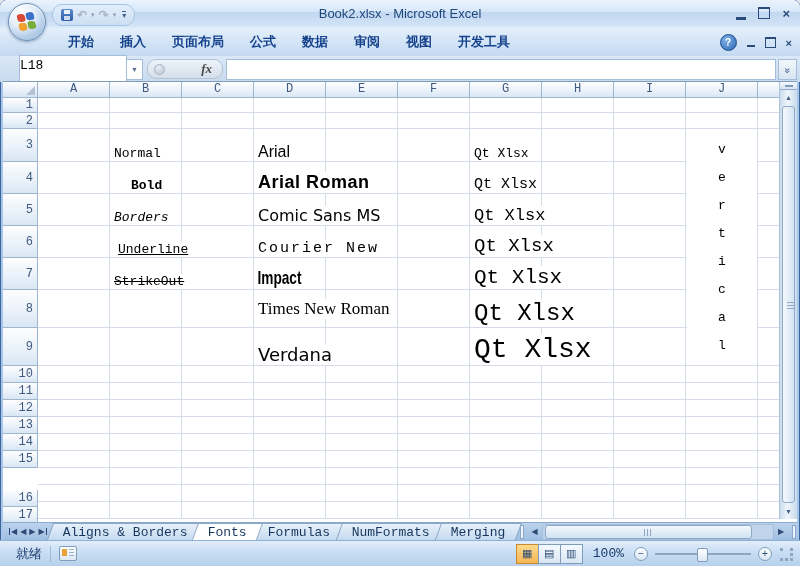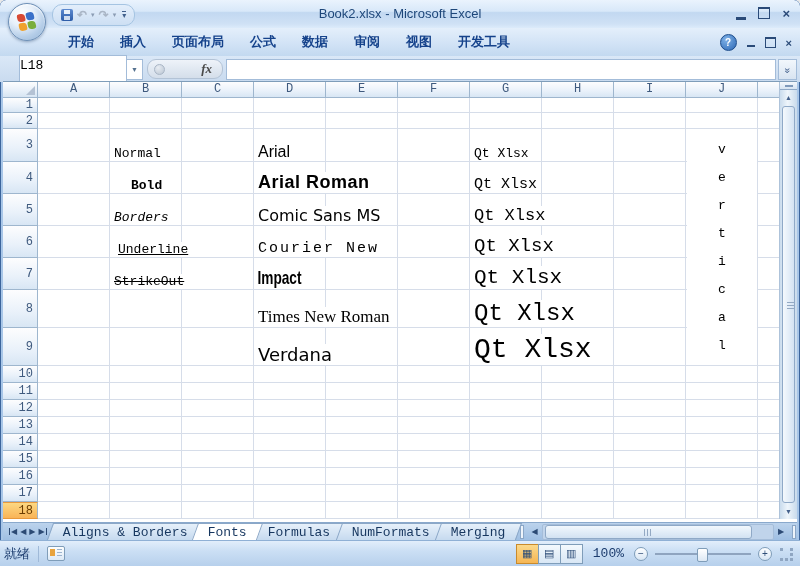--- a/index.html
+++ b/index.html
@@ -139,21 +139,21 @@
   .hscroll{flex:1;display:flex;align-items:center;margin:1px 2px;}
   .hbtn{width:14px;text-align:center;font-size:8px;color:#2c4a74;}
   .htrack{flex:1;height:14px;background:#c0d4eb;border:1px solid #a5bdd9;border-radius:2px;position:relative;}
   .hthumb{position:absolute;left:2px;top:0;width:205px;height:12px;border:1px solid #8fa9c7;border-radius:3px;
     background:linear-gradient(#f2f8fd,#d2e2f2);}
   .hthumb::after{content:"";position:absolute;top:3px;left:50%;width:9px;height:7px;margin-left:-4px;
     background:repeating-linear-gradient(90deg,#93a9c3 0 1px,transparent 1px 3px);}
   
   .statusbar{position:absolute;left:0;top:540px;width:800px;height:26px;display:flex;align-items:center;
     background:linear-gradient(#e2eefb,#cbdff4 40%,#b7d0ec);border-top:1px solid #8fb0d5;box-sizing:border-box;}
-  .ready{margin-left:4px;font-size:13px;color:#1c3c6e;}
+  .ready{margin-left:16px;font-size:13px;color:#1c3c6e;}
   .sdiv{width:1px;height:16px;background:#9fb9d8;margin:0 8px;}
   .macroic{width:16px;height:13px;border:1px solid #7f9db9;border-radius:2px;
     background:linear-gradient(#fdfefe,#dce9f6);position:relative;}
   .macroic::after{content:"";position:absolute;left:2px;top:2px;width:5px;height:7px;background:#e8a33d;}
   .macroic::before{content:"";position:absolute;right:2px;top:2px;width:5px;height:7px;
     background:repeating-linear-gradient(180deg,#9db4cf 0 1px,transparent 1px 3px);}
   .spacer{flex:1;}
   .viewbtns{display:flex;}
   .vb{width:21px;height:18px;border:1px solid #7f9db9;margin-left:-1px;display:flex;align-items:center;
     justify-content:center;font-size:11px;color:#2f4e78;background:linear-gradient(#f4f9fd,#d9e7f5);}
@@ -252,21 +252,21 @@
         <div class="rh" style="height: 32px;">6</div>
         <div class="rh" style="height: 32px;">7</div>
         <div class="rh" style="height: 38px;">8</div>
         <div class="rh" style="height: 38px;">9</div>
         <div class="rh" style="height: 17px;">10</div>
         <div class="rh" style="height: 17px;">11</div>
         <div class="rh" style="height: 17px;">12</div>
         <div class="rh" style="height: 17px;">13</div>
         <div class="rh" style="height: 17px;">14</div>
         <div class="rh" style="height: 17px;">15</div>
-        <div class="rh" style="height: 17px;">16</div>
+        <div class="rh" style="height: 17px; margin-top: 22px;">16</div>
         <div class="rh" style="height: 17px;">17</div>
         <div class="rh sel" style="height: 17px;">18</div>
       </div>
     <div class="cells" id="cells">
         <div class="grow" style="height: 15px;">
           <div class="gc"></div>
           <div class="gc"></div>
           <div class="gc"></div>
           <div class="gc"></div>
           <div class="gc"></div>
@@ -523,21 +523,21 @@
         </div>
         <div class="cellwrap" style="left: 218px; top: 96px; height: 32px;">
           <span class="f-comic-sans-ms">Comic Sans MS</span>
         </div>
         <div class="cellwrap" style="left: 218px; top: 128px; height: 32px;">
           <span class="f-courier-new">Courier New</span>
         </div>
         <div class="cellwrap" style="left: 218px; top: 160px; height: 32px;">
           <span class="f-impact">Impact</span>
         </div>
-        <div class="cellwrap" style="left: 218px; top: 192px; height: 38px;">
+        <div class="cellwrap" style="left: 218px; top: 184px; height: 38px;">
           <span class="f-times-new-roman">Times New Roman</span>
         </div>
         <div class="cellwrap" style="left: 218px; top: 230px; height: 38px;">
           <span class="f-verdana">Verdana</span>
         </div>
         <div class="cellwrap" style="left: 434px; top: 31px; height: 33px;">
           <span class="f-qt-size-1">Qt Xlsx</span>
         </div>
         <div class="cellwrap" style="left: 434px; top: 64px; height: 32px;">
           <span class="f-qt-size-2">Qt Xlsx</span>

